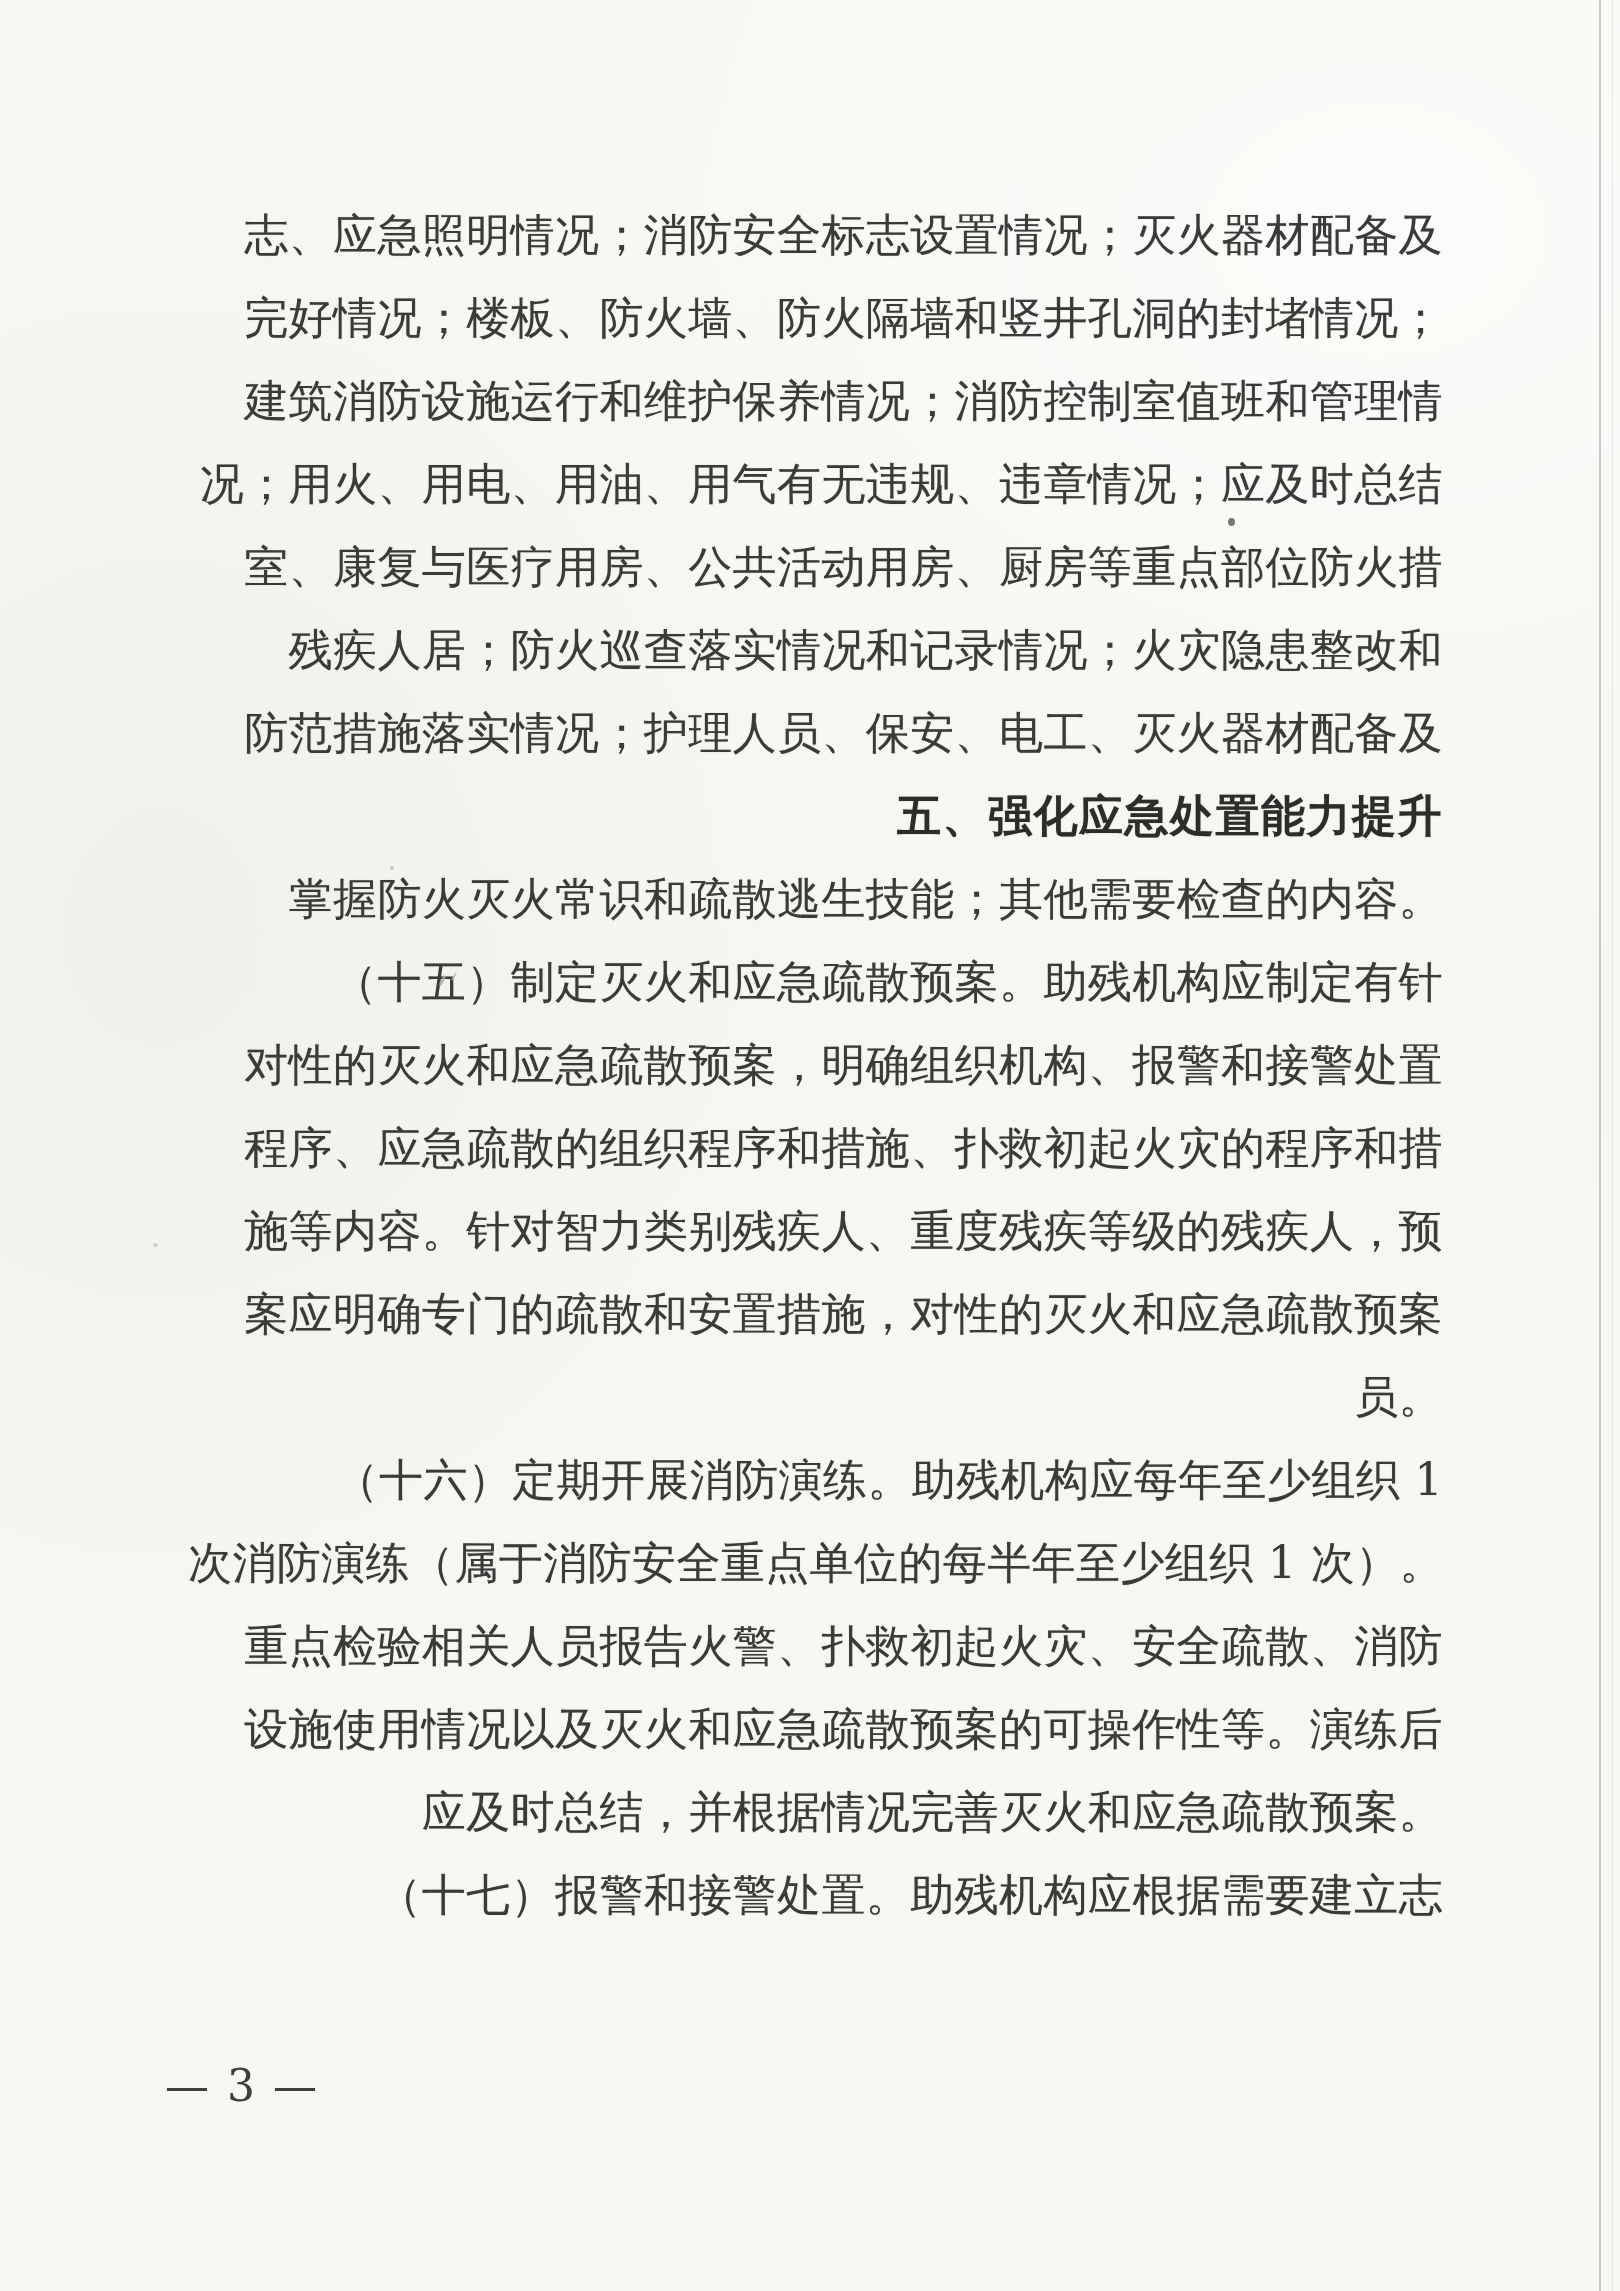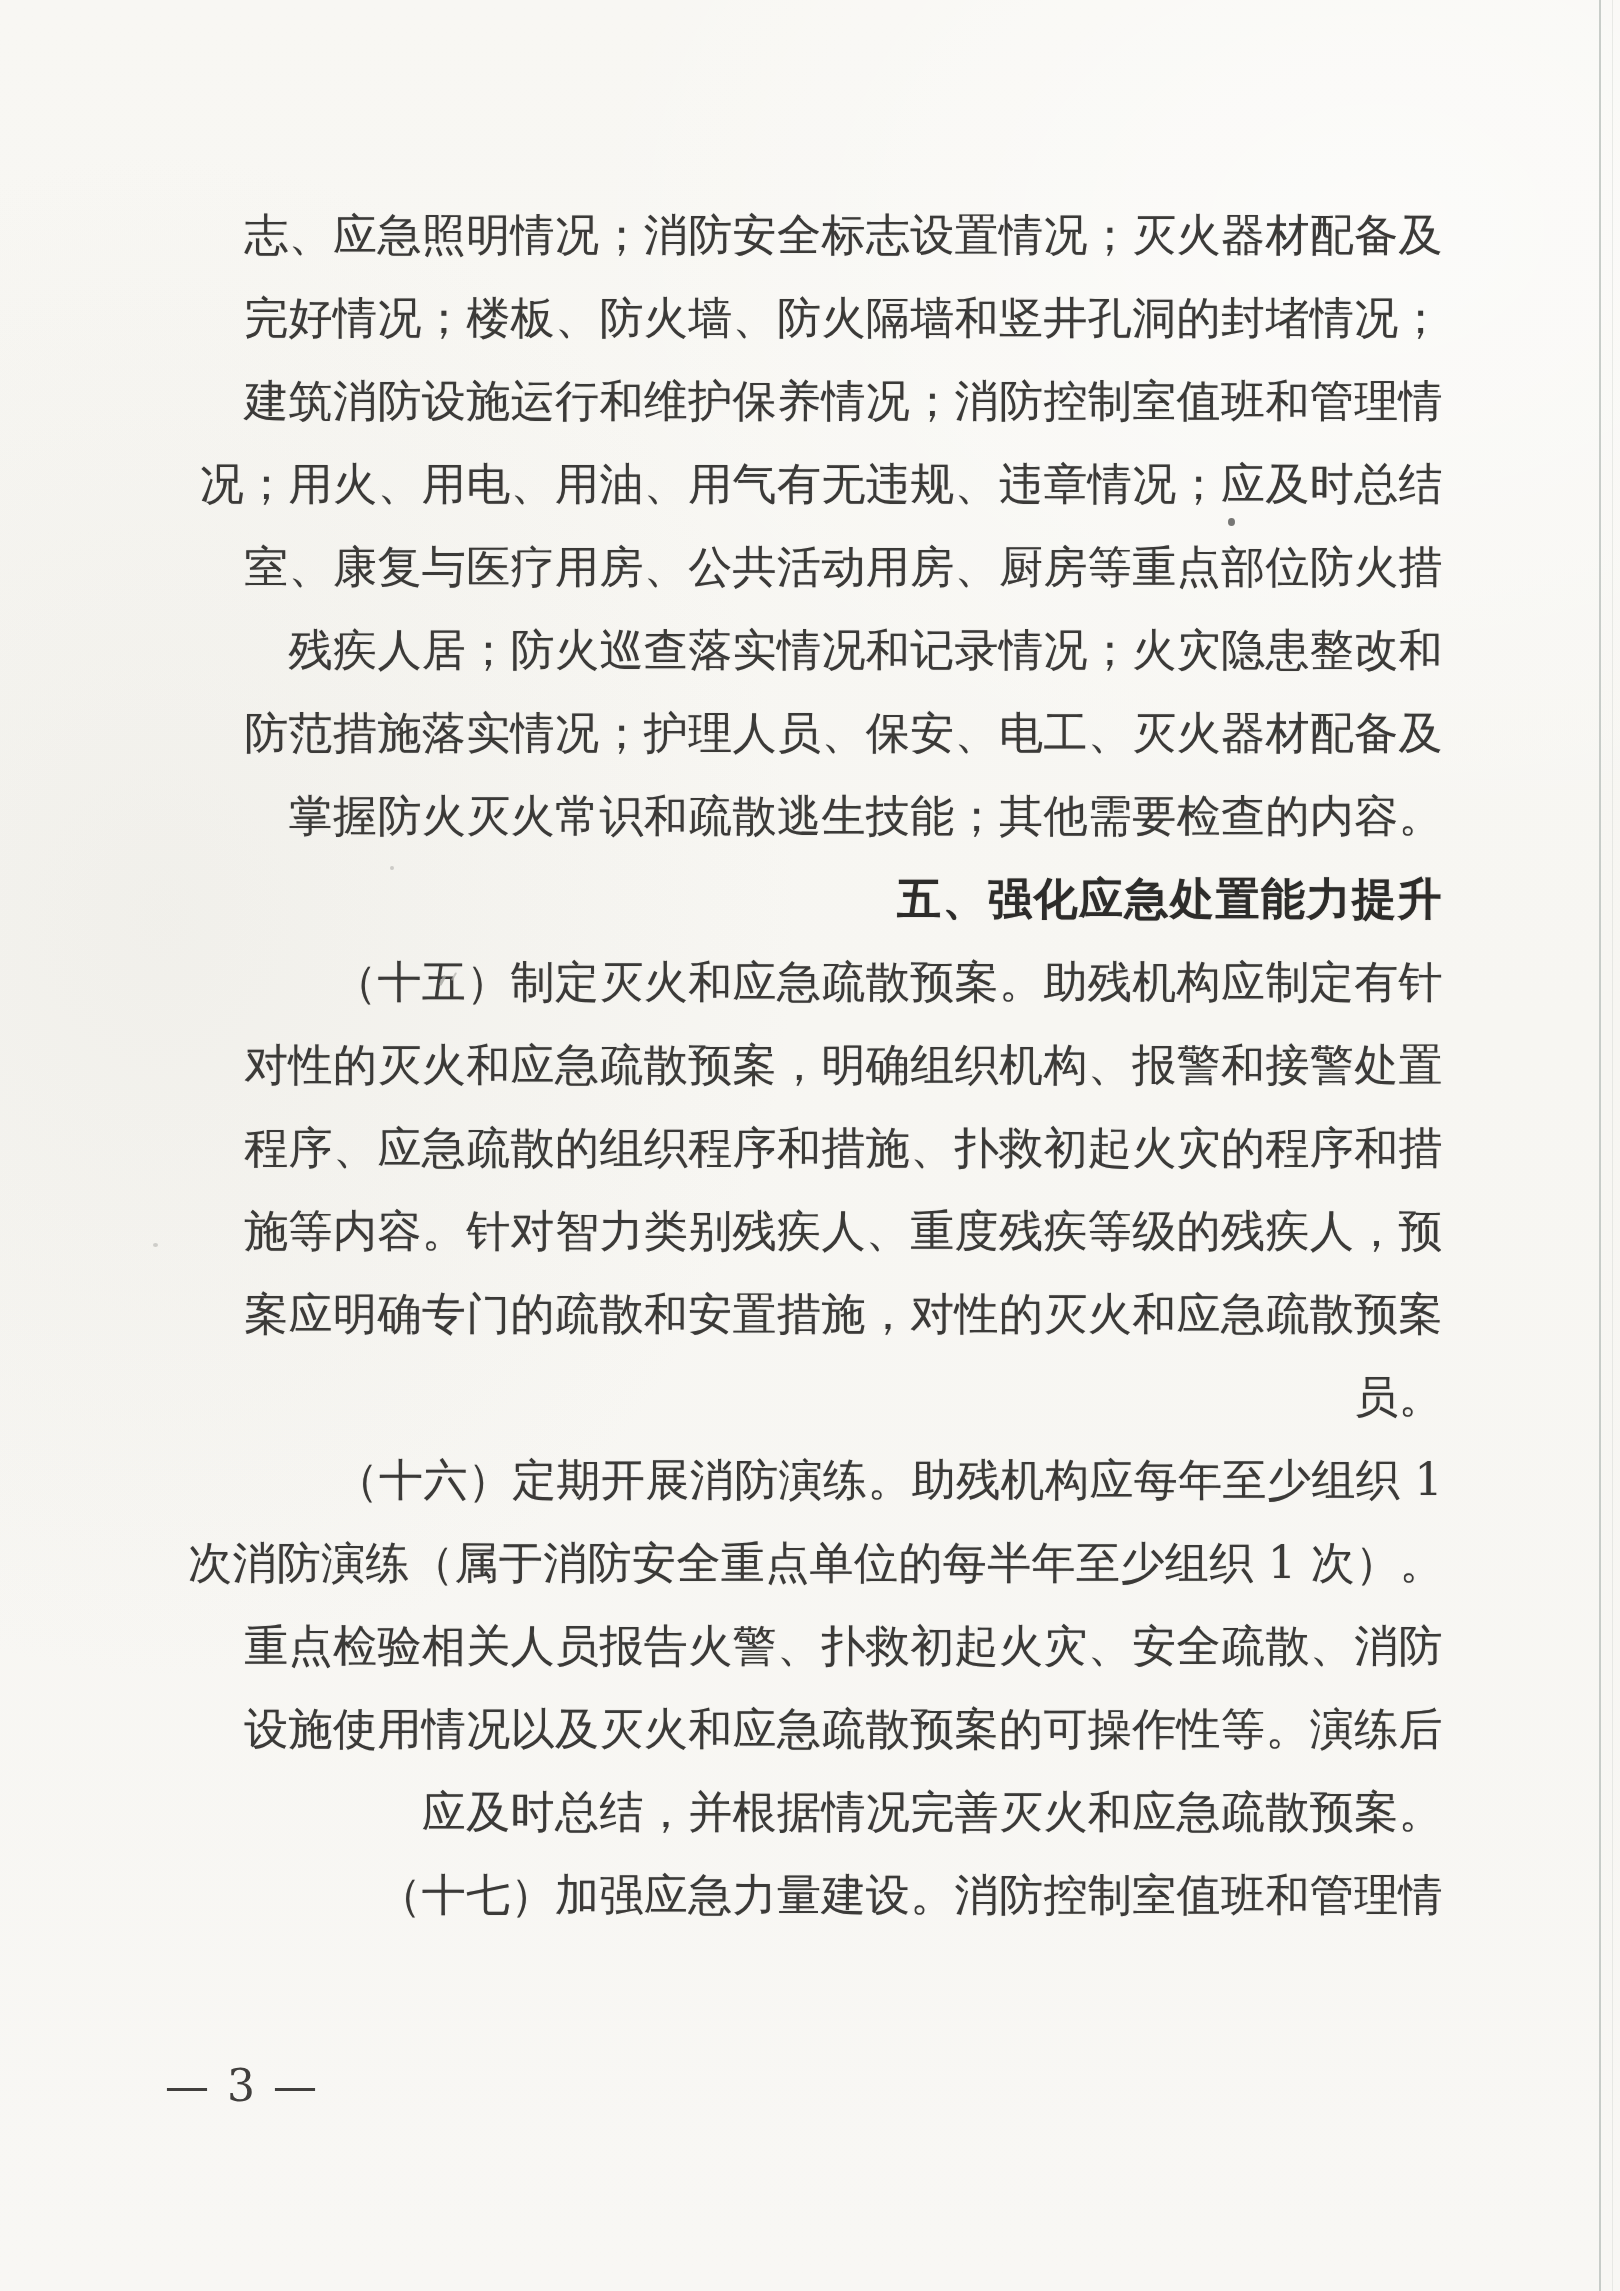--- a/index.html
+++ b/index.html
@@ -129,34 +129,34 @@
 <div class="page">
 
   <div class="body-text">
     <div class="line">志、应急照明情况；消防安全标志设置情况；灭火器材配备及</div>
     <div class="line">完好情况；楼板、防火墙、防火隔墙和竖井孔洞的封堵情况；</div>
     <div class="line">建筑消防设施运行和维护保养情况；消防控制室值班和管理情</div>
     <div class="line">况；用火、用电、用油、用气有无违规、违章情况；应及时总结</div>
     <div class="line">室、康复与医疗用房、公共活动用房、厨房等重点部位防火措</div>
     <div class="line">残疾人居；防火巡查落实情况和记录情况；火灾隐患整改和</div>
     <div class="line">防范措施落实情况；护理人员、保安、电工、灭火器材配备及</div>
+    <div class="line heading">　　五、强化应急处置能力提升</div>
     <div class="line">掌握防火灭火常识和疏散逃生技能；其他需要检查的内容。</div>
-    <div class="line heading">　　五、强化应急处置能力提升</div>
     <div class="line">　　（十五）制定灭火和应急疏散预案。助残机构应制定有针</div>
     <div class="line">对性的灭火和应急疏散预案，明确组织机构、报警和接警处置</div>
     <div class="line">程序、应急疏散的组织程序和措施、扑救初起火灾的程序和措</div>
     <div class="line">施等内容。针对智力类别残疾人、重度残疾等级的残疾人，预</div>
     <div class="line">案应明确专门的疏散和安置措施，对性的灭火和应急疏散预案</div>
     <div class="line">员。</div>
     <div class="line">　　（十六）定期开展消防演练。助残机构应每年至少组织 1</div>
     <div class="line">次消防演练（属于消防安全重点单位的每半年至少组织 1 次）。</div>
     <div class="line">重点检验相关人员报告火警、扑救初起火灾、安全疏散、消防</div>
     <div class="line">设施使用情况以及灭火和应急疏散预案的可操作性等。演练后</div>
     <div class="line">应及时总结，并根据情况完善灭火和应急疏散预案。</div>
-    <div class="line">　　（十七）加强应急力量建设。消防控制室值班和管理情</div>
+    <div class="line">　　（十七）报警和接警处置。助残机构应根据需要建立志</div>
   </div>
 
   <div class="footer">— 3 —</div>
 
   <div class="scan-edge-line"></div>
   <div class="scan-edge-line-2"></div>
 
   <div class="speck speck-dot"></div>
   <div class="speck speck-tick"></div>
   <div class="speck speck-tick2"></div>

